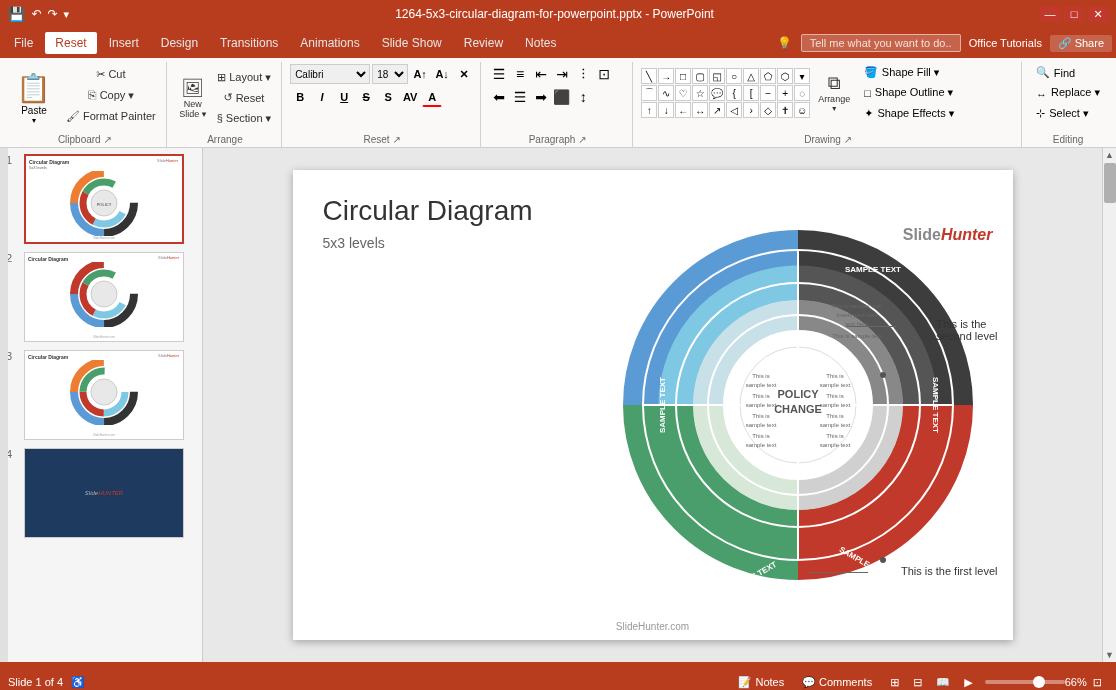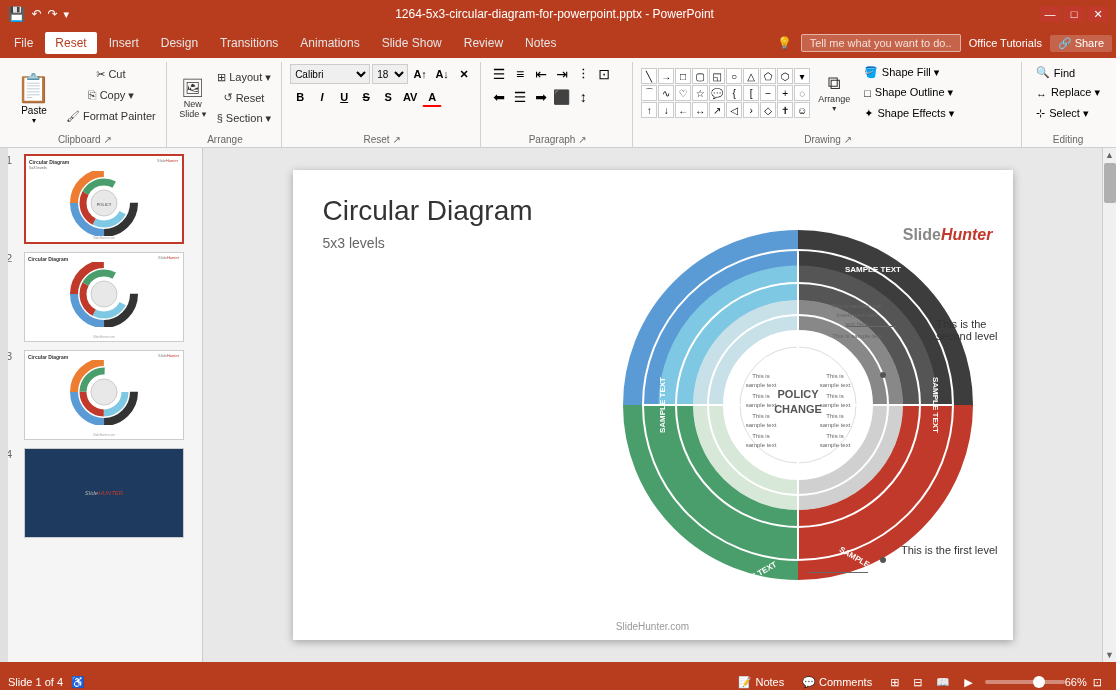--- a/index.html
+++ b/index.html
@@ -567,21 +567,21 @@
           <text x="222" y="227" text-anchor="middle" font-size="6" fill="#666">sample text</text>
 
           <circle cx="270" cy="155" r="3" fill="#555"></circle>
           <circle cx="270" cy="340" r="3" fill="#555"></circle>
         </svg>
       </div>
 
       <div style="position:absolute;right:15px;top:148px;font-size:11px;color:#333;">This is the<br>second level</div>
       <div style="position:absolute;right:117px;top:156px;width:50px;height:1px;background:#666;"></div>
 
-      <div style="position:absolute;right:15px;top:374px;font-size:11px;color:#333;">This is the first level</div>
+      <div style="position:absolute;right:15px;top:395px;font-size:11px;color:#333;">This is the first level</div>
       <div style="position:absolute;right:145px;top:402px;width:60px;height:1px;background:#666;"></div>
 
       <div class="slide-watermark">SlideHunter.com</div>
     </div>
   </div>
 
   <div class="v-scroll">
     <div class="scroll-btn">▲</div>
     <div class="scroll-track">
       <div class="scroll-thumb"></div>

